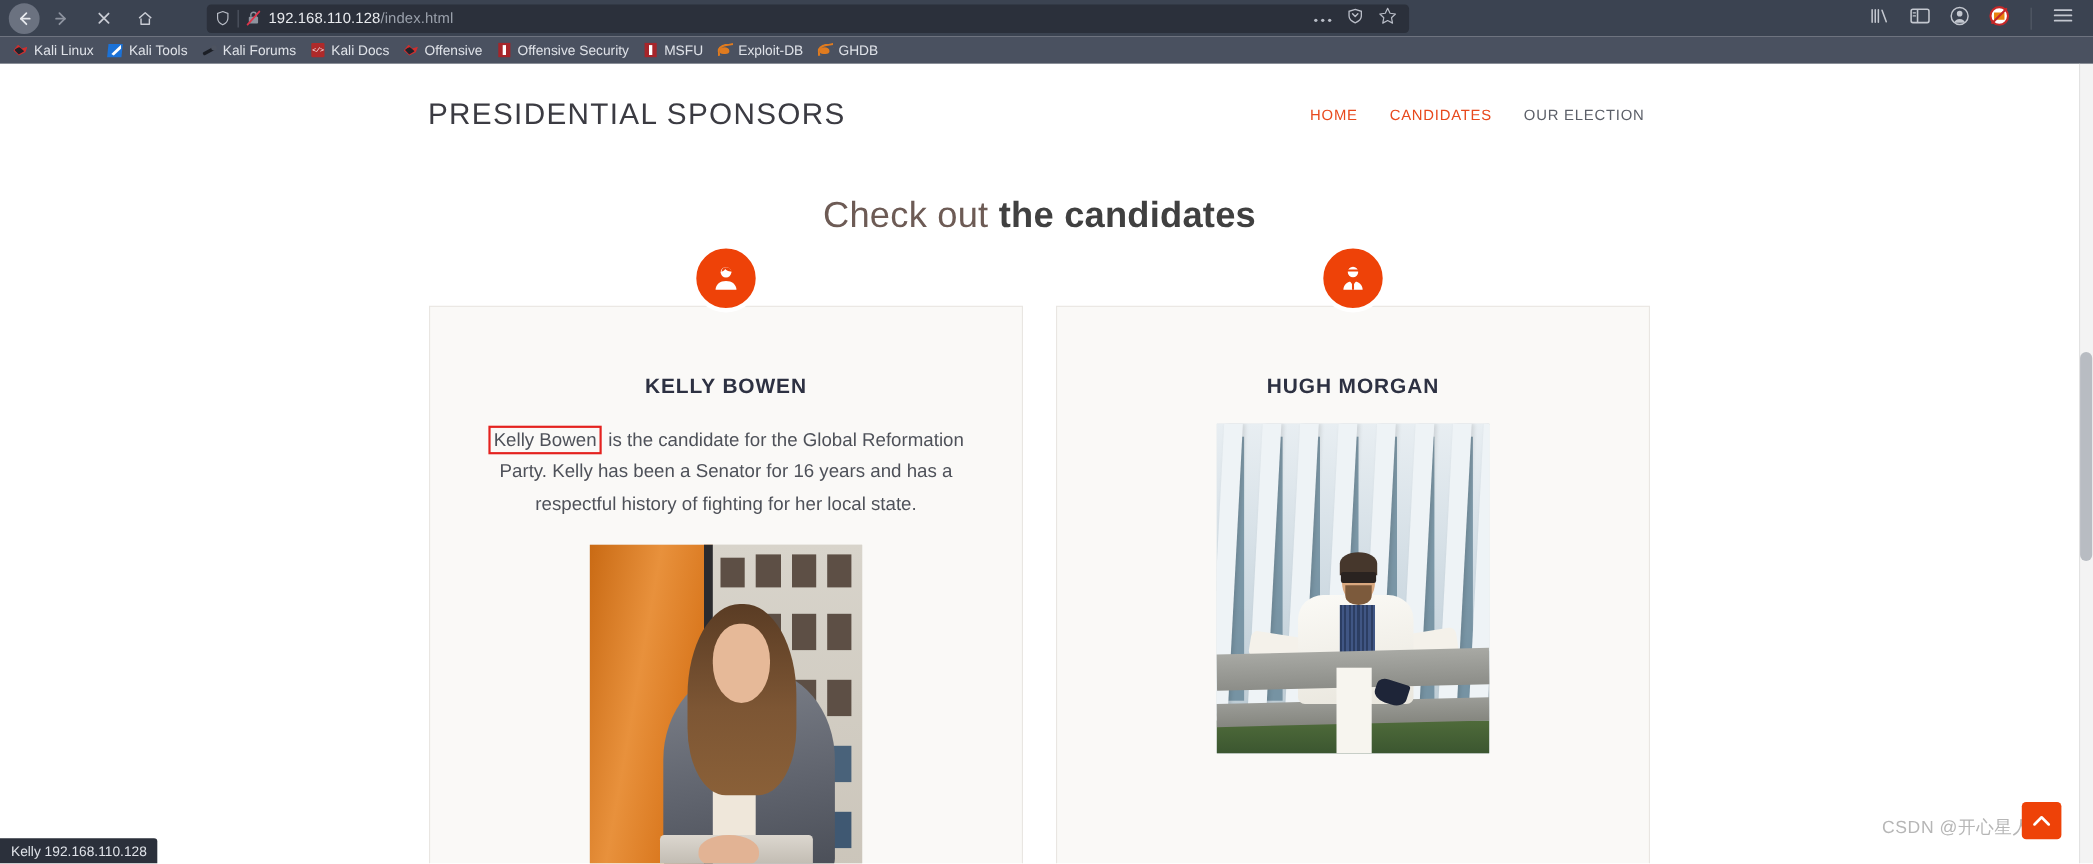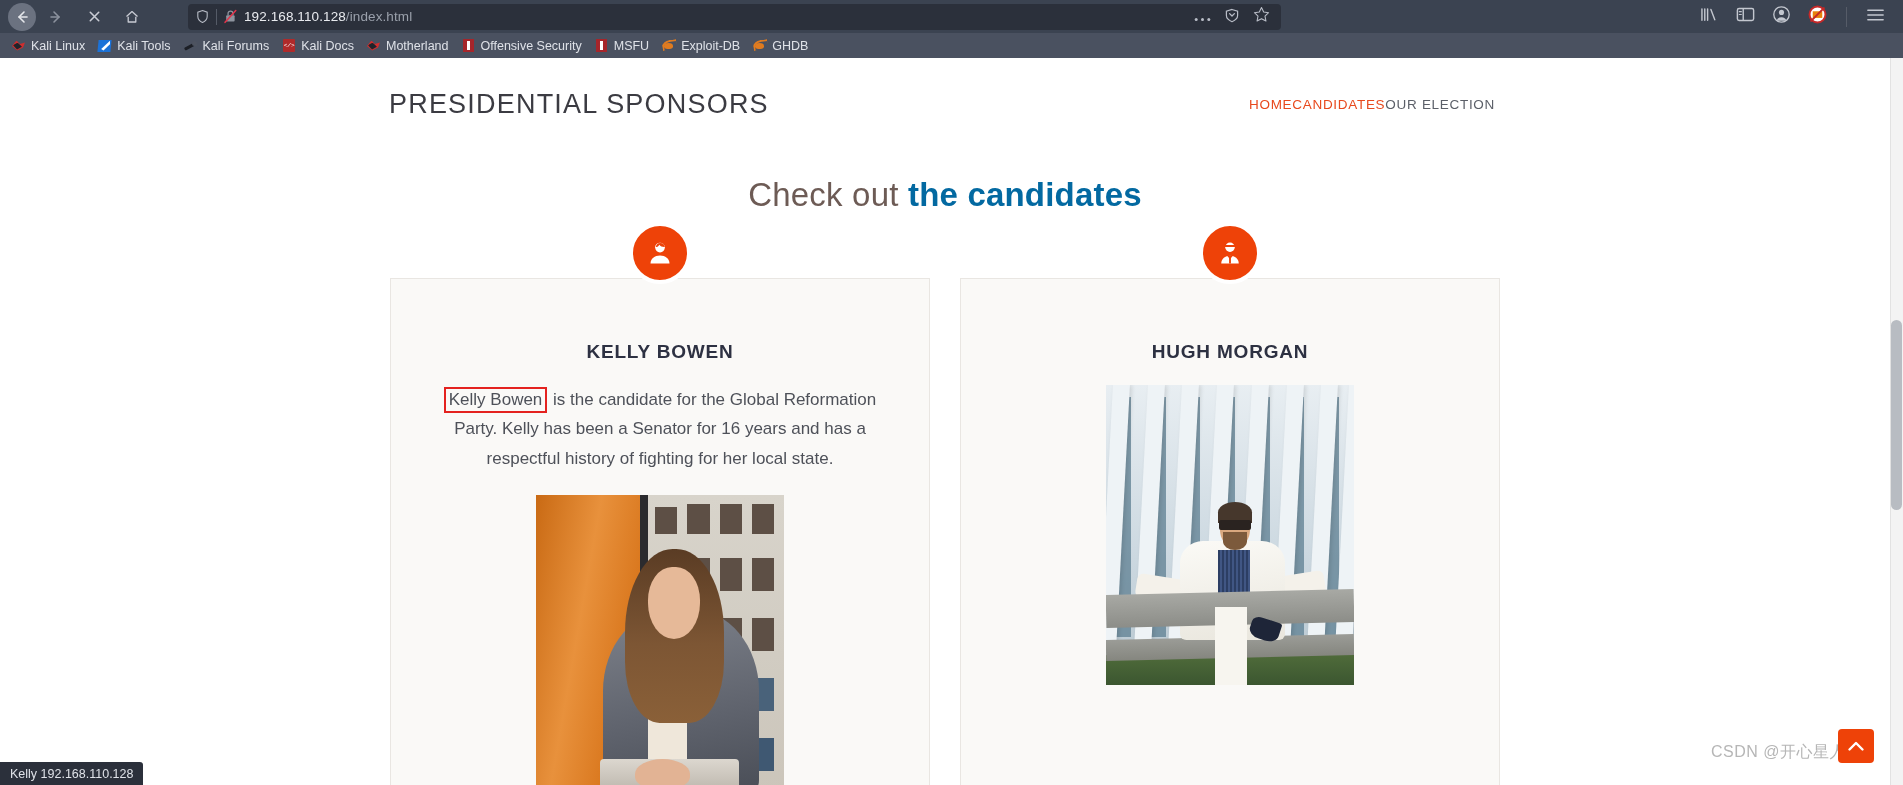--- a/index.html
+++ b/index.html
@@ -159,40 +159,41 @@
     font-size: 27px;
     letter-spacing: 1.2px;
     color: #3b3b42;
     font-weight: 400;
   }
   .site-nav {
     margin-left: auto;
     margin-right: 395px;
     display: flex;
     align-items: center;
+    gap: 29px;
     font-size: 13.5px;
     letter-spacing: 0.7px;
   }
   .nav-link { color: #5b5f68; }
   .nav-link.active { color: #e8491d; }
 
   .section-title-wrap {
     position: absolute;
     top: 118px;
     width: 1890px;
     text-align: center;
     z-index: 5;
   }
   .section-title {
     font-size: 33px;
     color: #6d5b55;
     font-weight: 400;
     letter-spacing: 0.2px;
   }
-  .section-title b { color: #0369a1; font-weight: 700; }
+  .section-title b { color: #404040; font-weight: 700; }
 
   .cards {
     position: absolute;
     top: 220px; left: 0;
     width: 1890px;
     display: flex;
     justify-content: center;
     gap: 30px;
     z-index: 3;
   }
@@ -468,21 +469,21 @@
     <div class="bm">
       <span class="bm-ico">
           <i class="ico-book"></i>
         </span>
       <span>Kali Docs</span>
     </div>
     <div class="bm">
       <span class="bm-ico">
           <i class="ico-dragon"></i>
         </span>
-      <span>Motherland</span>
+      <span>Offensive</span>
     </div>
     <div class="bm">
       <span class="bm-ico">
           <i class="ico-tower"></i>
         </span>
       <span>Offensive Security</span>
     </div>
     <div class="bm">
       <span class="bm-ico">
           <i class="ico-tower"></i>

